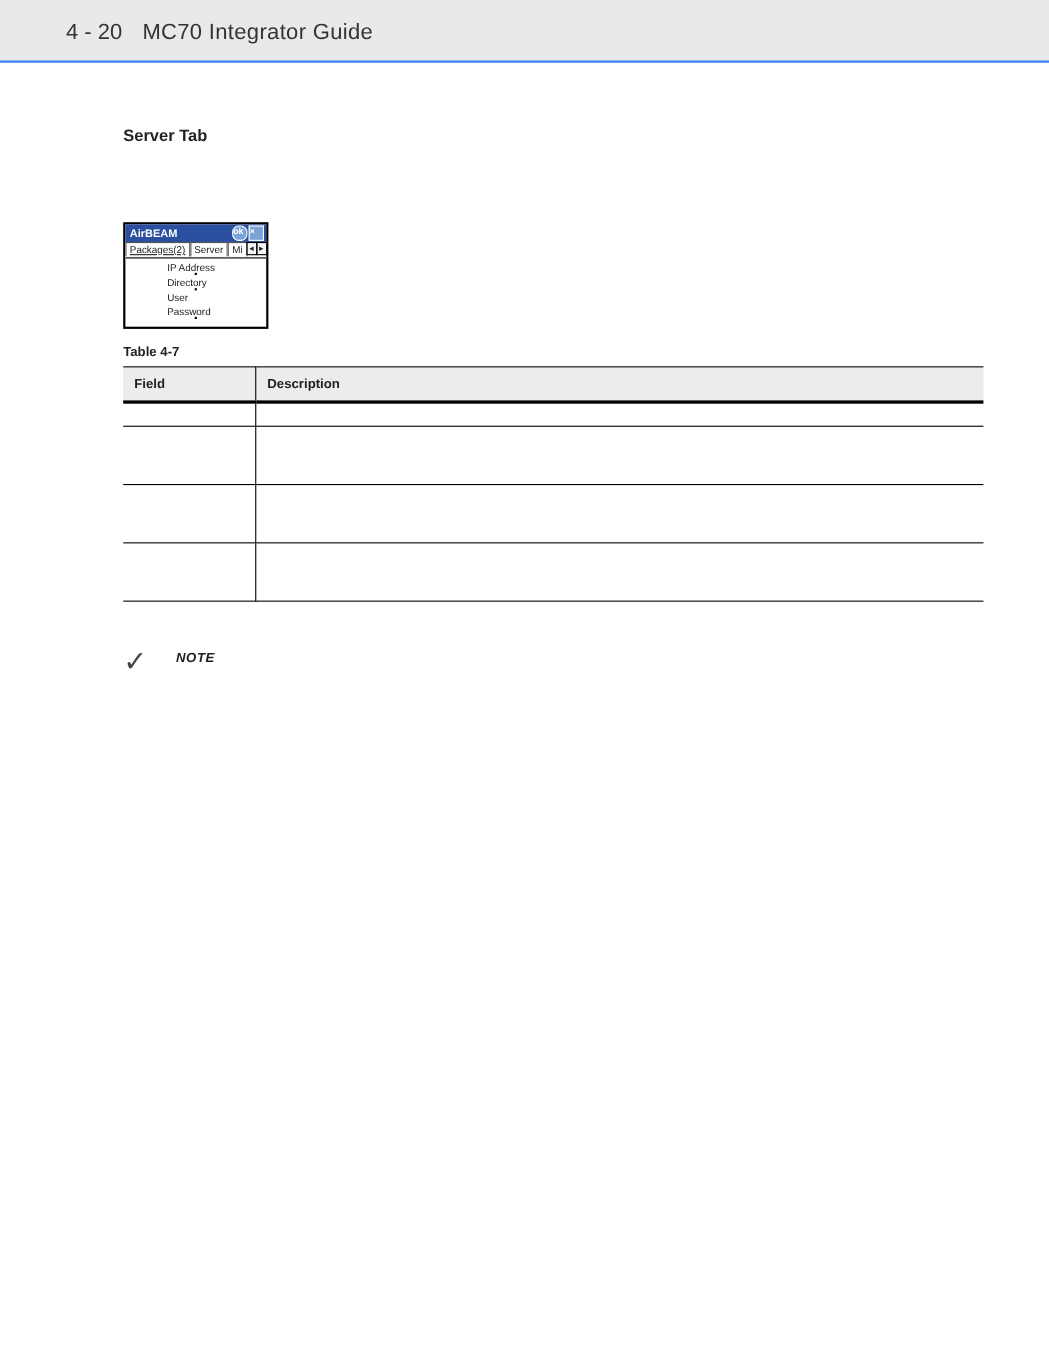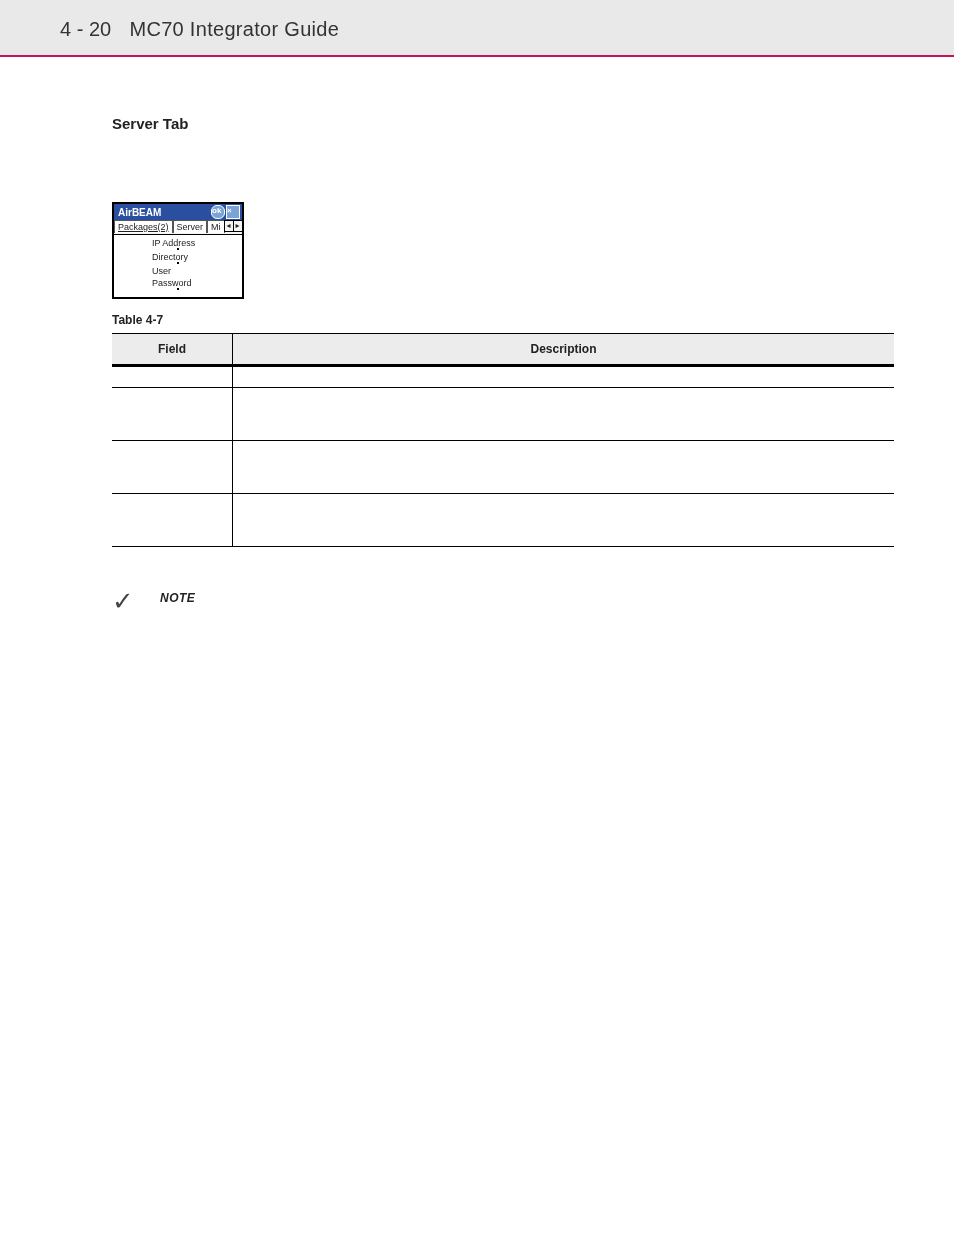--- a/index.html
+++ b/index.html
@@ -6,21 +6,21 @@
     margin: 0;
     padding: 0;
     background: #fff;
     font-family: Arial, Helvetica, sans-serif;
     color: #222;
     width: 954px;
   }
   .page-header {
     background: #e9e9e9;
     padding: 18px 0 14px 60px;
-    border-bottom: 2px solid #be185d;
+    border-bottom: 2px solid #3b82f6;
   }
   .page-header .numbox {
     display: inline-block;
     width: 65px;
     font-size: 20px;
     color: #333;
   }
   .page-header .doc-title {
     font-size: 20px;
     color: #333;
@@ -133,21 +133,21 @@
   }
   .tbl-cap { margin-bottom: 6px; }
 
   
   table.doc-table {
     border-collapse: collapse;
     width: 100%;
     font-size: 12px;
   }
   table.doc-table th {
-    text-align: center;
+    text-align: left;
     background: #ececec;
     font-weight: 700;
     border-top: 1px solid #000;
     border-bottom: 3px solid #000;
     padding: 8px 10px;
   }
   table.doc-table th.col-field {
     width: 100px;
     border-right: 1px solid #000;
   }

